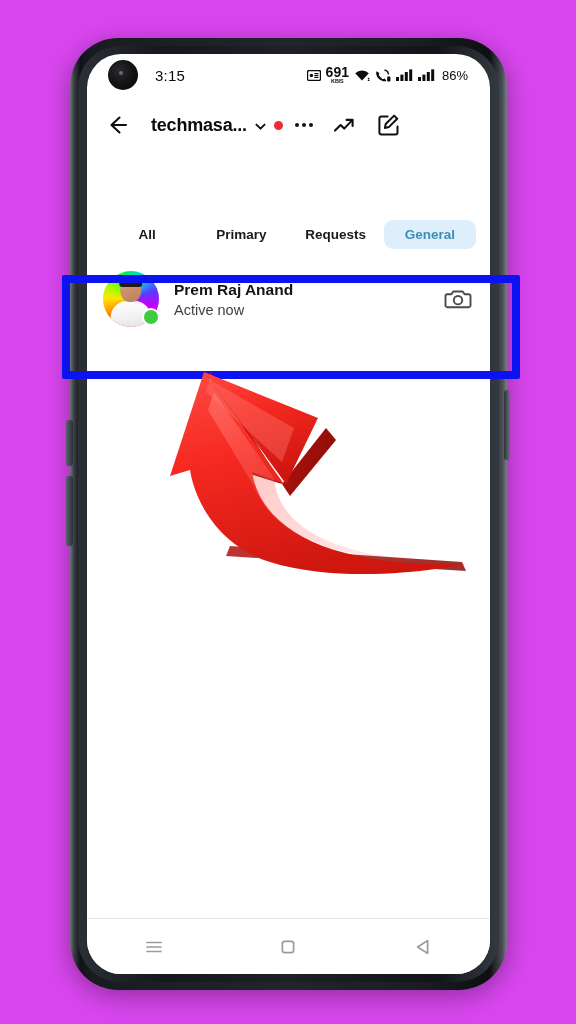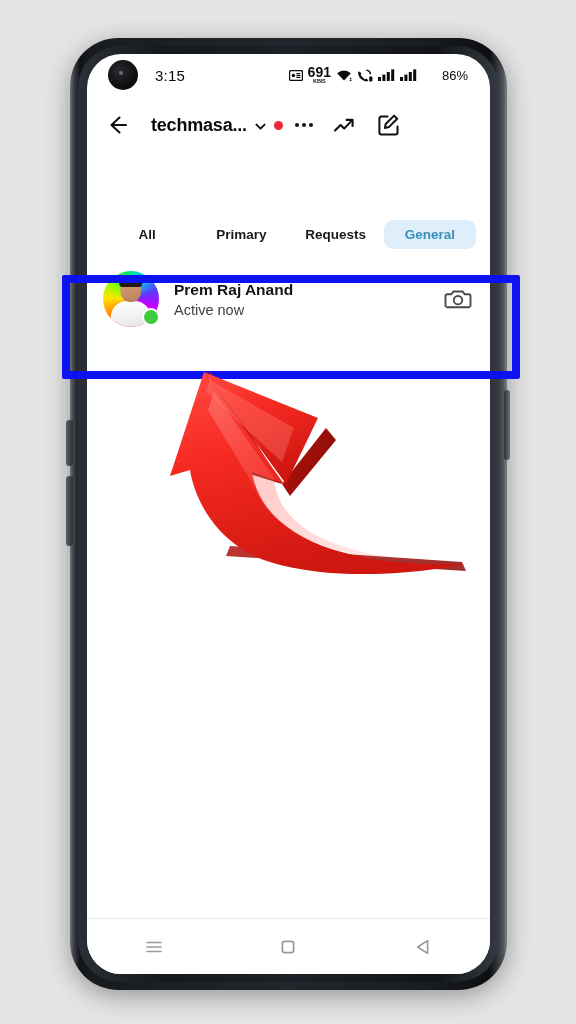--- a/index.html
+++ b/index.html
@@ -3,21 +3,21 @@
 <meta charset="utf-8">
 <style>
   * { box-sizing: border-box; margin: 0; padding: 0; }
   html, body {
     width: 576px; height: 1024px;
     background: #ffffff;
     font-family: "Liberation Sans", sans-serif;
     overflow: hidden;
   }
 
-  #stage { position: relative; width: 576px; height: 1024px; background: #e5e5e5; }
+  #stage { position: relative; width: 576px; height: 1024px; background: #d946ef; }
 
   
   .phone-shell {
     position: absolute;
     left: 70px; top: 38px;
     width: 437px; height: 952px;
     border-radius: 48px;
     background: linear-gradient(90deg,
         #6e7378 0px, #3a3e44 4px, #101216 10px, #181b20 22px,
         #22262c 50%, #1a1d22 80%, #0d0f12 96%, #4b5056 99%, #7b8086 100%);
@@ -80,21 +80,21 @@
   .status-right {
     margin-left: auto; display: flex; align-items: center; gap: 5px;
   }
   .si { display: inline-flex; align-items: center; }
   .net-speed {
     display: flex; flex-direction: column; align-items: center;
     line-height: 1; font-weight: 700;
   }
   .net-speed .v { font-size: 14px; }
   .net-speed .u { font-size: 5.5px; letter-spacing: -.2px; }
-  .battery-pct { font-size: 13px; font-weight: 500; margin-left: 20px; }
+  .battery-pct { font-size: 13px; font-weight: 500; margin-left: 2px; }
 
   
   .dm-header {
     position: absolute; left: 0; top: 42px;
     width: 328px; height: 58px;
     display: flex; align-items: center;
     padding: 0 14px 0 16px;
   }
   .back-arrow { width: 26px; height: 26px; flex: 0 0 auto; cursor: pointer; }
   .header-user {

